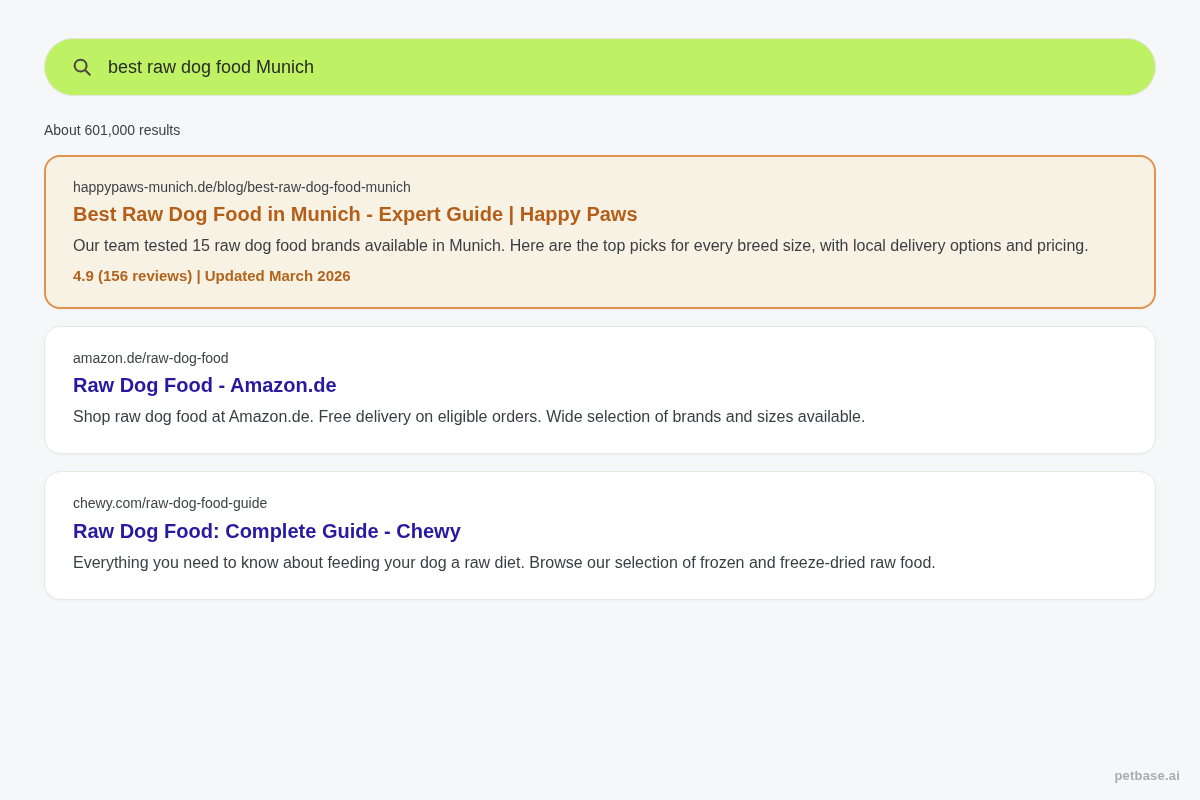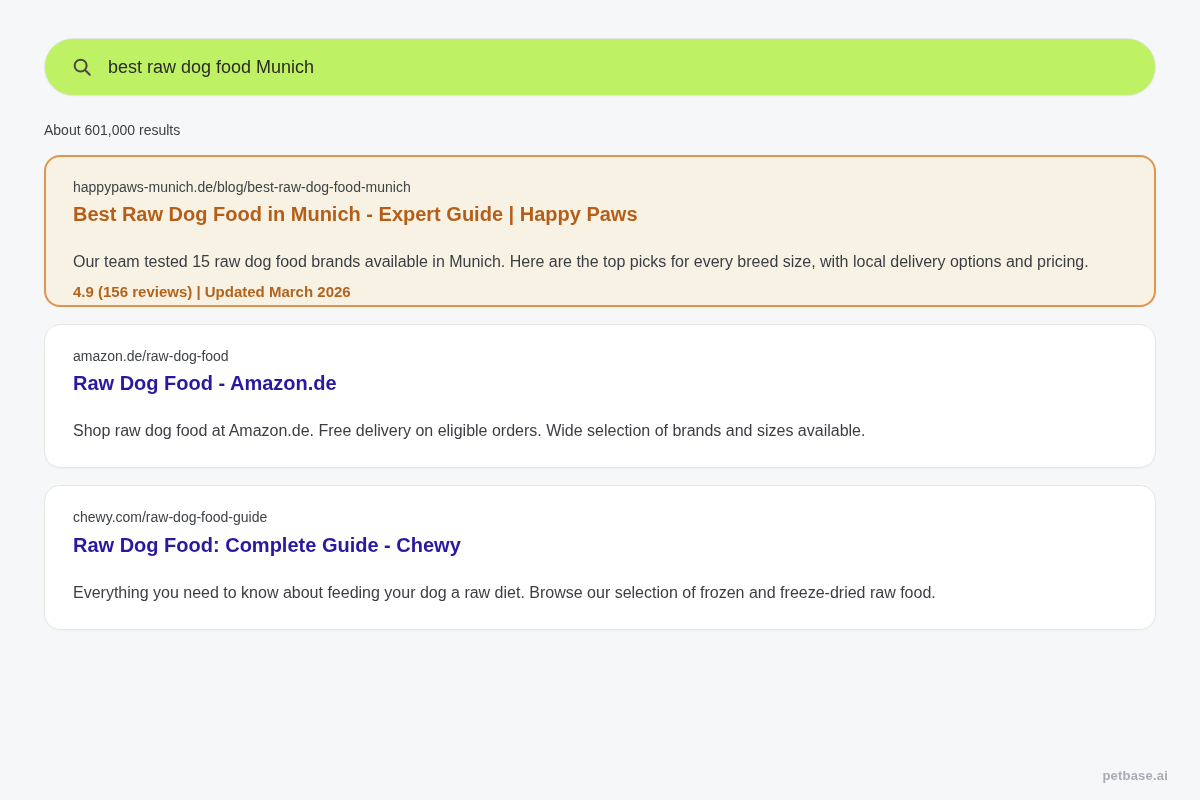--- a/index.html
+++ b/index.html
@@ -64,56 +64,56 @@
     margin-top: 17px;
     background: var(--card-bg);
     border: 1px solid var(--card-border);
     border-radius: 16px;
     padding: 22px 36px 24px 28px;
     box-shadow: 0 1px 2px rgba(0,0,0,0.03);
   }
   .result-card.highlighted {
     background: var(--highlight-bg);
     border: 2px solid var(--highlight-border);
-    padding: 21px 27px 5px 27px;
+    padding: 21px 27px 23px 27px;
   }
   .result-url {
     font-size: 14px;
     color: var(--text-url);
     line-height: 1.3;
   }
   .result-title {
     display: inline-block;
     margin-top: 5px;
     font-size: 20px;
     font-weight: 700;
     color: var(--link-title);
     line-height: 1.3;
     text-decoration: none;
     cursor: pointer;
   }
   .result-card.highlighted .result-title {
     color: var(--highlight-title);
   }
   .result-desc {
-    margin-top: 23px;
+    margin-top: 7px;
     font-size: 16px;
     line-height: 24px;
     color: var(--text-dark);
     max-width: 1060px;
   }
   .result-meta {
     margin-top: 9px;
     font-size: 15px;
     font-weight: 700;
     color: var(--highlight-meta);
   }
   .watermark {
     position: absolute;
-    right: 32px;
+    right: 20px;
     bottom: 17px;
     font-size: 13px;
     font-weight: 700;
     color: var(--watermark);
     letter-spacing: 0.2px;
   }
 </style>
 </head>
 <body>
 

